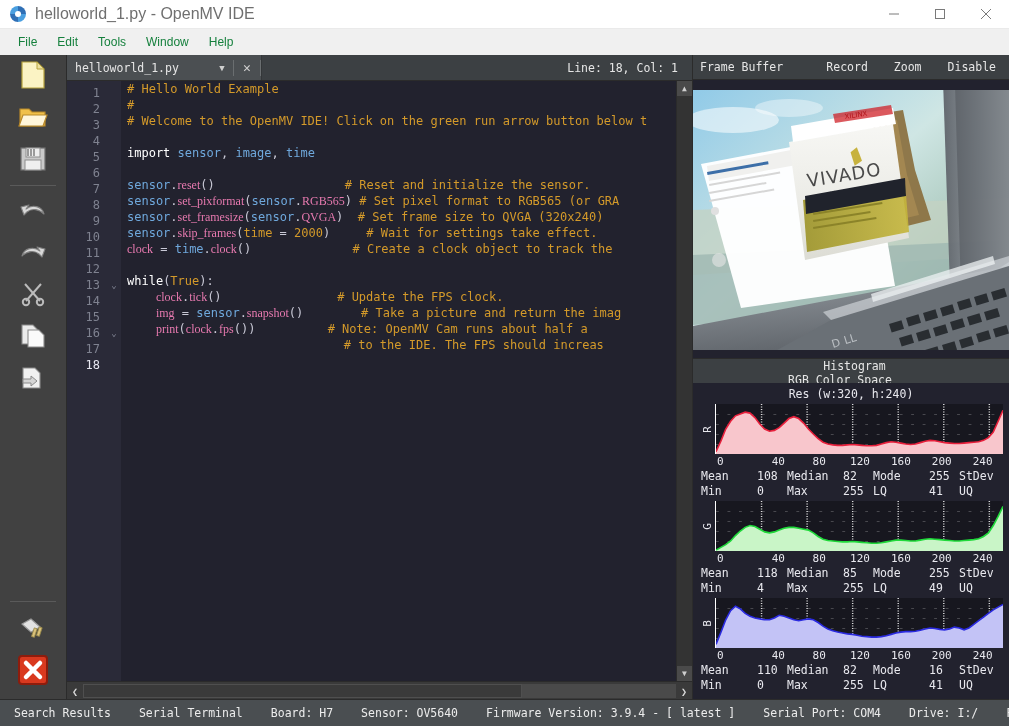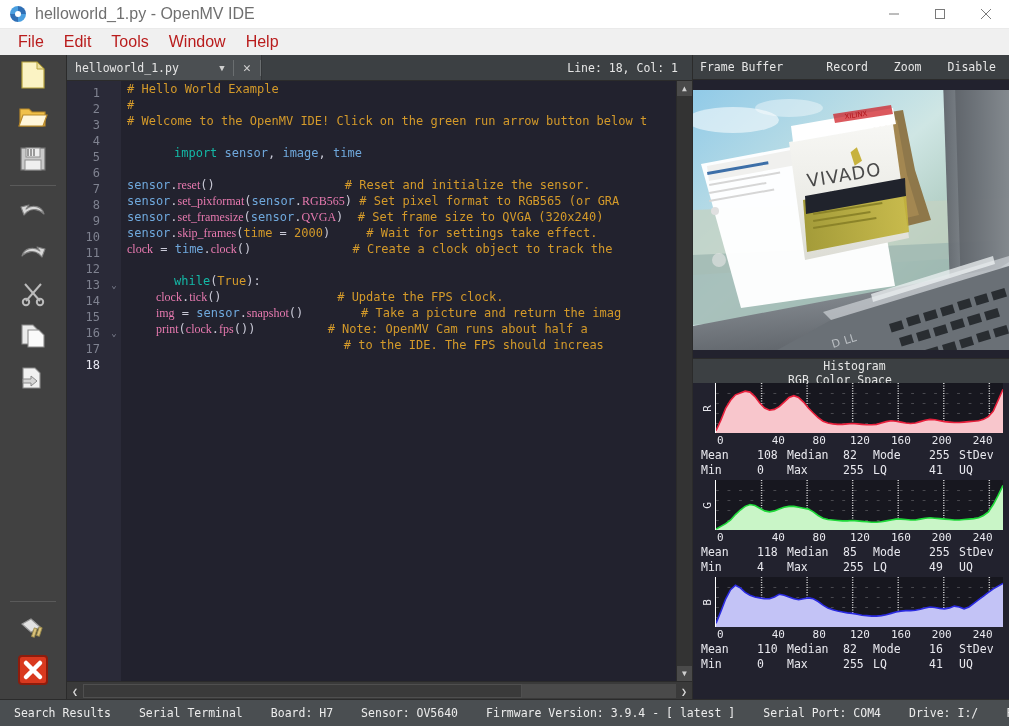--- a/index.html
+++ b/index.html
@@ -25,21 +25,21 @@
   }
   .tb-icon .hole{position:absolute;left:5px;top:5px;width:6px;height:6px;border-radius:50%;background:#ffffff;}
   .tb-title{white-space:nowrap;}
   .tb-spacer{flex:1;}
   .wbtn{width:46px;height:28px;display:flex;align-items:center;justify-content:center;color:#7a7a7a;}
   .wbtn svg{display:block;}
 
   
   .menubar{
     height:26px;background:#f0f0f0;display:flex;
-    font-family:"Liberation Sans", sans-serif;font-size:16px;color:#b91c1c;
+    font-family:"Liberation Sans", sans-serif;font-size:12px;color:#15803d;
     border-bottom:1px solid #d6d6d6;
   }
   .menubar .mi{padding:0 10px;height:26px;line-height:26px;}
   .menubar .mi:first-child{margin-left:8px;}
 
   
   .body{position:absolute;left:0;top:55px;right:0;bottom:26px;display:flex;background:#3c3c3c;}
 
   
   .ltool{
@@ -83,21 +83,21 @@
     font-size:9px;text-align:center;
   }
   .fold .fr{height:16px;line-height:16px;}
   .code{
     flex:1;min-width:0;overflow:hidden;white-space:pre;
     font-family:"DejaVu Sans Mono",monospace;font-size:12px;color:#d4d4e0;
     background:#22222e;position:relative;
   }
   .code .cl{height:16px;line-height:16px;padding-left:6px;white-space:pre;}
   .cmt{color:#d49a2a;}
-  .kw{color:#14b8a6;margin-left:47px;}
+  .kw{color:#ffffff;}
   .id{color:#6fa8dc;}
   .fn{color:#e87ab0;font-family:Liberation Serif, serif;}
   .num{color:#d49a2a;}
   .pl{color:#c9c9d6;}
 
   
   .vscroll{
     width:15px;background:#3a3a3a;flex:0 0 auto;display:flex;flex-direction:column;
     border-left:1px solid #2b2b2b;
   }
@@ -469,20 +469,21 @@
         </svg>
       </div>
 
       <div class="histhdr">
         <div class="ttl">Histogram</div>
         <div class="cs">RGB Color Space</div>
         <div class="dd">▼</div>
       </div>
 
       <div class="histbody">
+        <div class="res">Res (w:320, h:240)</div>
         <div id="channels">
             <div class="chan">
               <div class="plotrow">
                 <div class="chlabel">
                   <span>R</span>
                 </div>
                 <div class="plot">
                   <svg viewBox="0 0 100 100" preserveAspectRatio="none">
                     <line x1="15.873015873015872" y1="0" x2="15.873015873015872" y2="100" stroke="#ffffff" stroke-width="0.5" stroke-dasharray="2,3" opacity="0.85"></line>
                     <line x1="31.746031746031743" y1="0" x2="31.746031746031743" y2="100" stroke="#ffffff" stroke-width="0.5" stroke-dasharray="2,3" opacity="0.85"></line>

